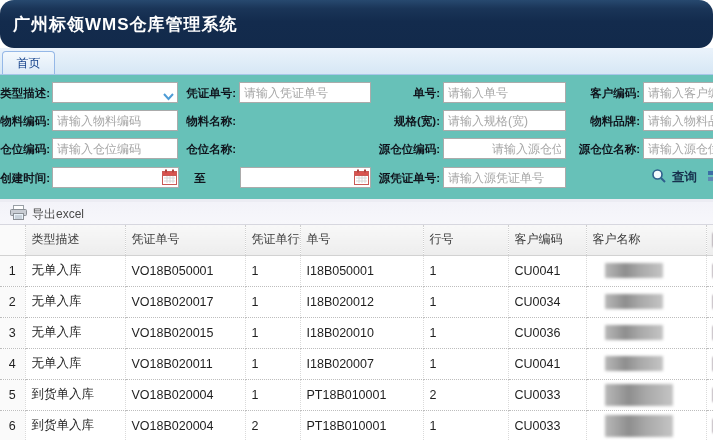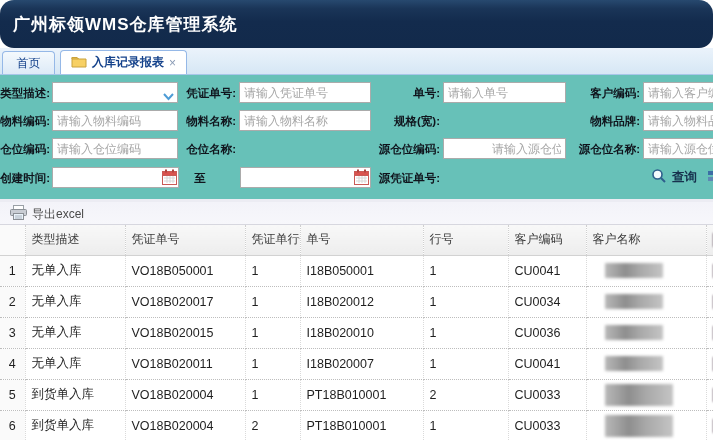--- a/index.html
+++ b/index.html
@@ -117,30 +117,20 @@
 
 <div class="screen">
 
   <div class="app-header">
     <h1>广州标领WMS仓库管理系统</h1>
   </div>
 
   <div class="tabbar">
     <div class="tab home">
       <span class="tab-label">首页</span>
-    </div>
-    <div class="tab active">
-      <span>
-        <svg width="16" height="13" viewBox="0 0 16 13">
-            <path d="M1 2.5 L6 2.5 L7.5 4 L15 4 L15 12 L1 12 Z" fill="#F7D064" stroke="#C9A23C" stroke-width="1"></path>
-            <path d="M1 2.5 L6 2.5 L7.5 4 L1 4 Z" fill="#EFC14E" stroke="#C9A23C" stroke-width="1"></path>
-          </svg>
-      </span>
-      <span class="tab-label">入库记录报表</span>
-      <span class="tab-close">×</span>
     </div>
   </div>
 
   <div class="filters">
 
     <span class="f-label" style="left:0;top:7px;width:50px">类型描述:</span>
     <div class="f-select" style="left:52px;top:7px;width:126px"></div>
     <span class="combo-arrow" style="left:163px;top:12px">
       <svg width="11" height="8" viewBox="0 0 11 8">
           <polyline points="1,1 5.5,6 10,1" fill="none" stroke="#4E9CD6" stroke-width="2"></polyline>
@@ -149,22 +139,22 @@
     <span class="f-label" style="left:180px;top:7px;width:56px">凭证单号:</span>
     <input class="f-input" style="left: 239px; top: 7px; width: 132px;" placeholder="请输入凭证单号">
     <span class="f-label" style="left:360px;top:7px;width:80px">单号:</span>
     <input class="f-input" style="left: 443px; top: 7px; width: 123px;" placeholder="请输入单号">
     <span class="f-label" style="left:568px;top:7px;width:72px">客户编码:</span>
     <input class="f-input" style="left: 643px; top: 7px; width: 75px;" placeholder="请输入客户编码">
 
     <span class="f-label" style="left:0;top:35px;width:50px">物料编码:</span>
     <input class="f-input" style="left: 52px; top: 35px; width: 126px;" placeholder="请输入物料编码">
     <span class="f-label" style="left:180px;top:35px;width:56px">物料名称:</span>
-    <input class="f-input" style="left: 239px; top: 35px; width: 132px;" placeholder="请输入物料名称">
     <span class="f-label" style="left:360px;top:35px;width:80px">规格(宽):</span>
+    <input class="f-input" style="left: 443px; top: 35px; width: 123px;" placeholder="请输入规格(宽)">
     <span class="f-label" style="left:568px;top:35px;width:72px">物料品牌:</span>
     <input class="f-input" style="left: 643px; top: 35px; width: 75px;" placeholder="请输入物料品牌">
 
     <span class="f-label" style="left:0;top:63px;width:50px">仓位编码:</span>
     <input class="f-input" style="left: 52px; top: 63px; width: 126px;" placeholder="请输入仓位编码">
     <span class="f-label" style="left:180px;top:63px;width:56px">仓位名称:</span>
     <span class="f-label" style="left:360px;top:63px;width:80px">源仓位编码:</span>
     <input class="f-input" style="left: 443px; top: 63px; width: 123px; padding-left: 48px;" placeholder="请输入源仓位编码">
     <span class="f-label" style="left:568px;top:63px;width:72px">源仓位名称:</span>
     <input class="f-input" style="left: 643px; top: 63px; width: 75px;" placeholder="请输入源仓位名称">
@@ -185,20 +175,21 @@
     <span class="cal-icon" style="left:354px;top:94px">
       <svg width="15" height="16" viewBox="0 0 15 16">
           <rect x="0.5" y="2.5" width="14" height="13" fill="#fff" stroke="#C95A56"></rect>
           <rect x="0.5" y="2.5" width="14" height="4" fill="#D9534F" stroke="#C95A56"></rect>
           <rect x="3" y="0.5" width="2" height="3" fill="#B0443F"></rect>
           <rect x="10" y="0.5" width="2" height="3" fill="#B0443F"></rect>
           <path d="M2 9 H13 M2 12 H13 M5 7 V14 M8 7 V14 M11 7 V14" stroke="#D7D7D7" stroke-width="1"></path>
         </svg>
     </span>
     <span class="f-label" style="left:360px;top:92px;width:80px">源凭证单号:</span>
+    <input class="f-input" style="left: 443px; top: 92px; width: 123px;" placeholder="请输入源凭证单号">
 
     <div class="query-btn" style="left:651px;top:92px;height:21px">
       <span>
         <svg width="16" height="16" viewBox="0 0 16 16">
             <circle cx="6.5" cy="6.5" r="4.5" fill="#F4FAFD" stroke="#2E5F8C" stroke-width="1.6"></circle>
             <line x1="10" y1="10" x2="14" y2="14" stroke="#2E5F8C" stroke-width="2"></line>
           </svg>
       </span>
       <span>查询</span>
     </div>

